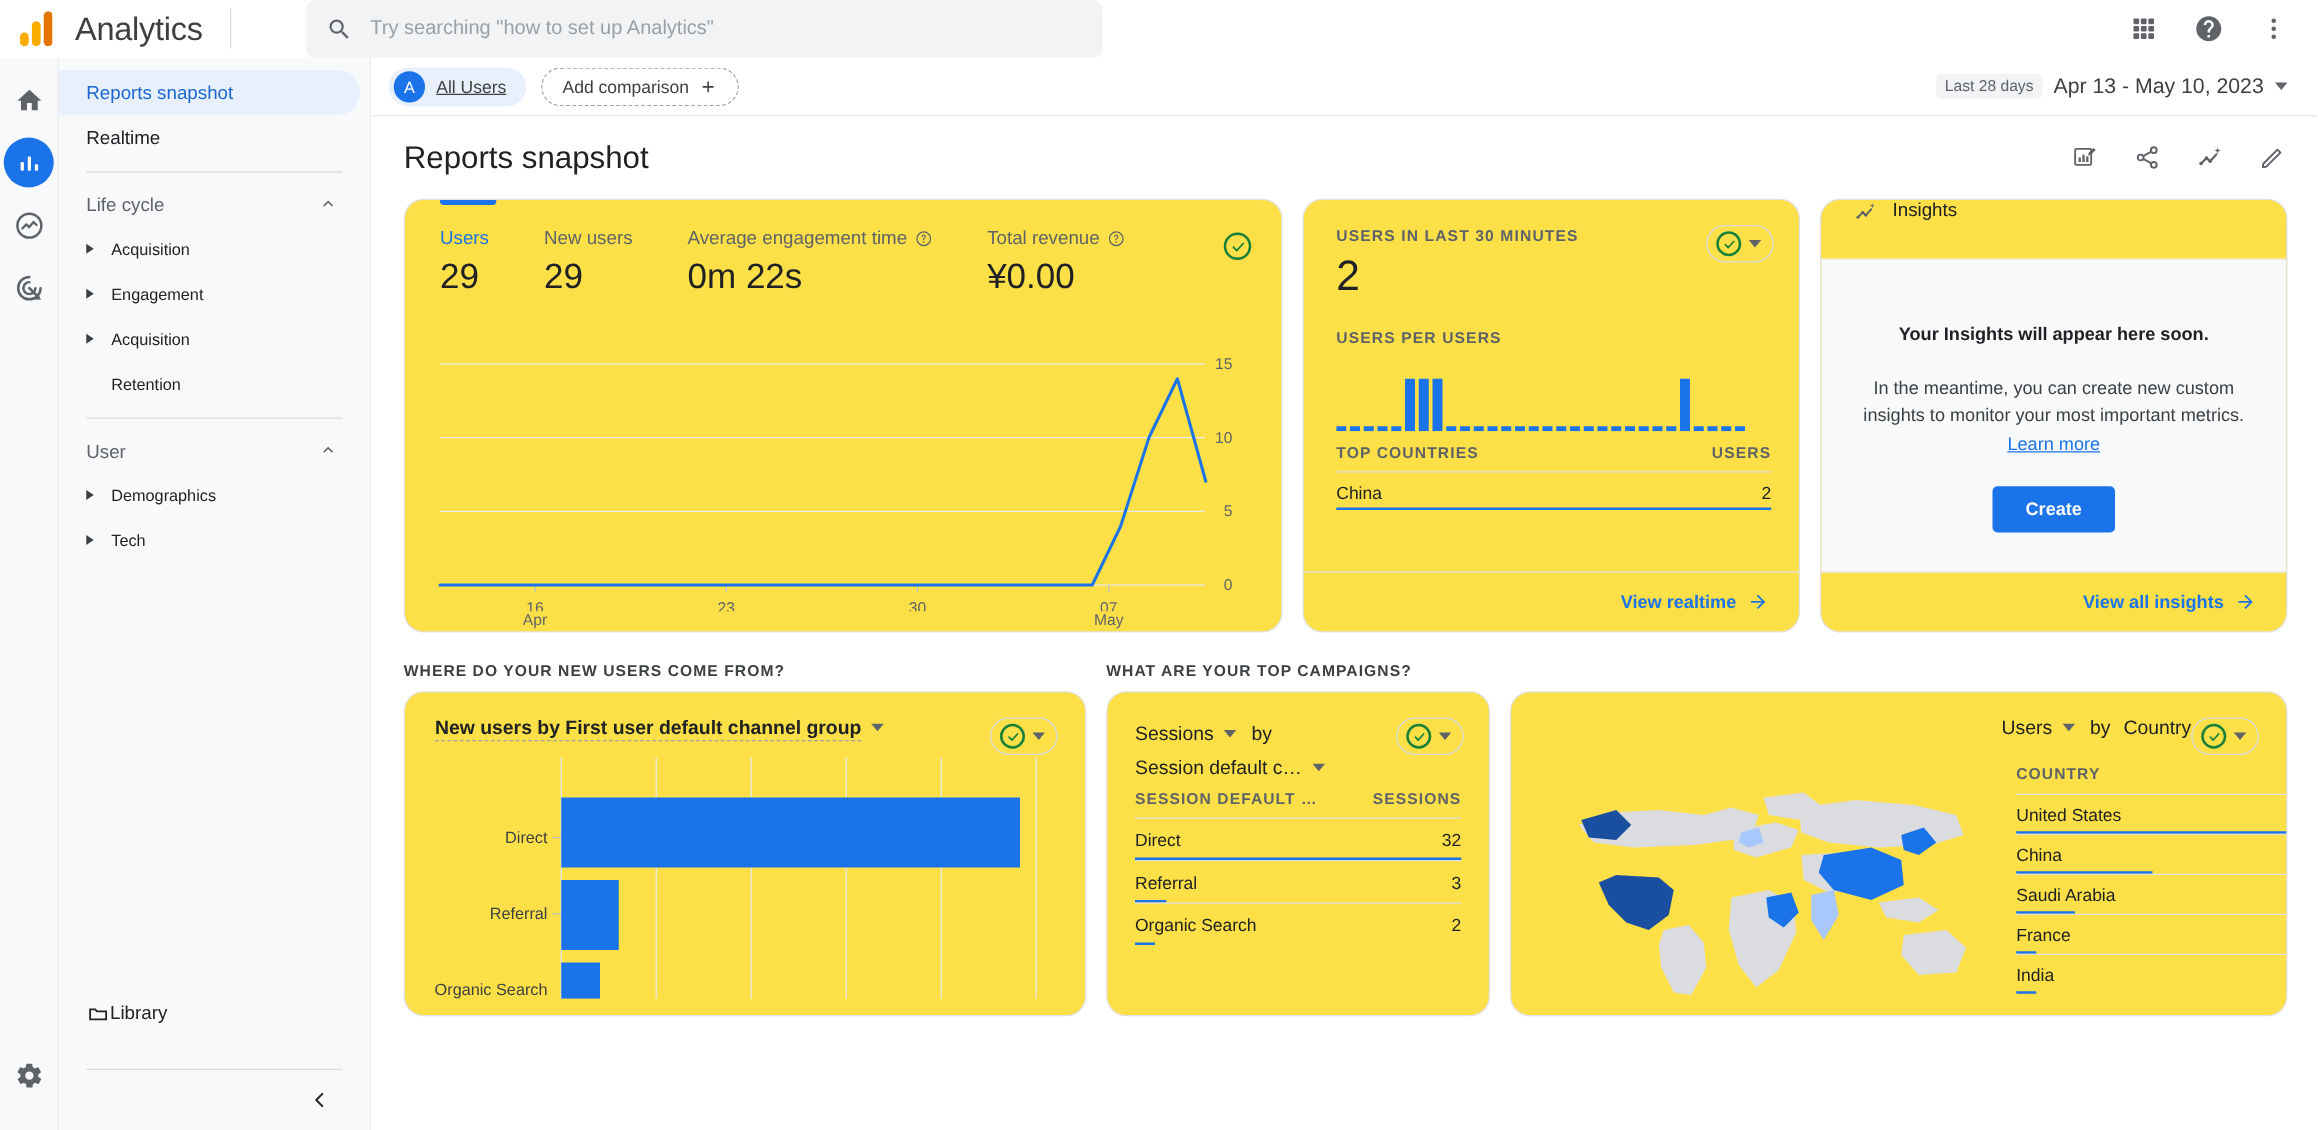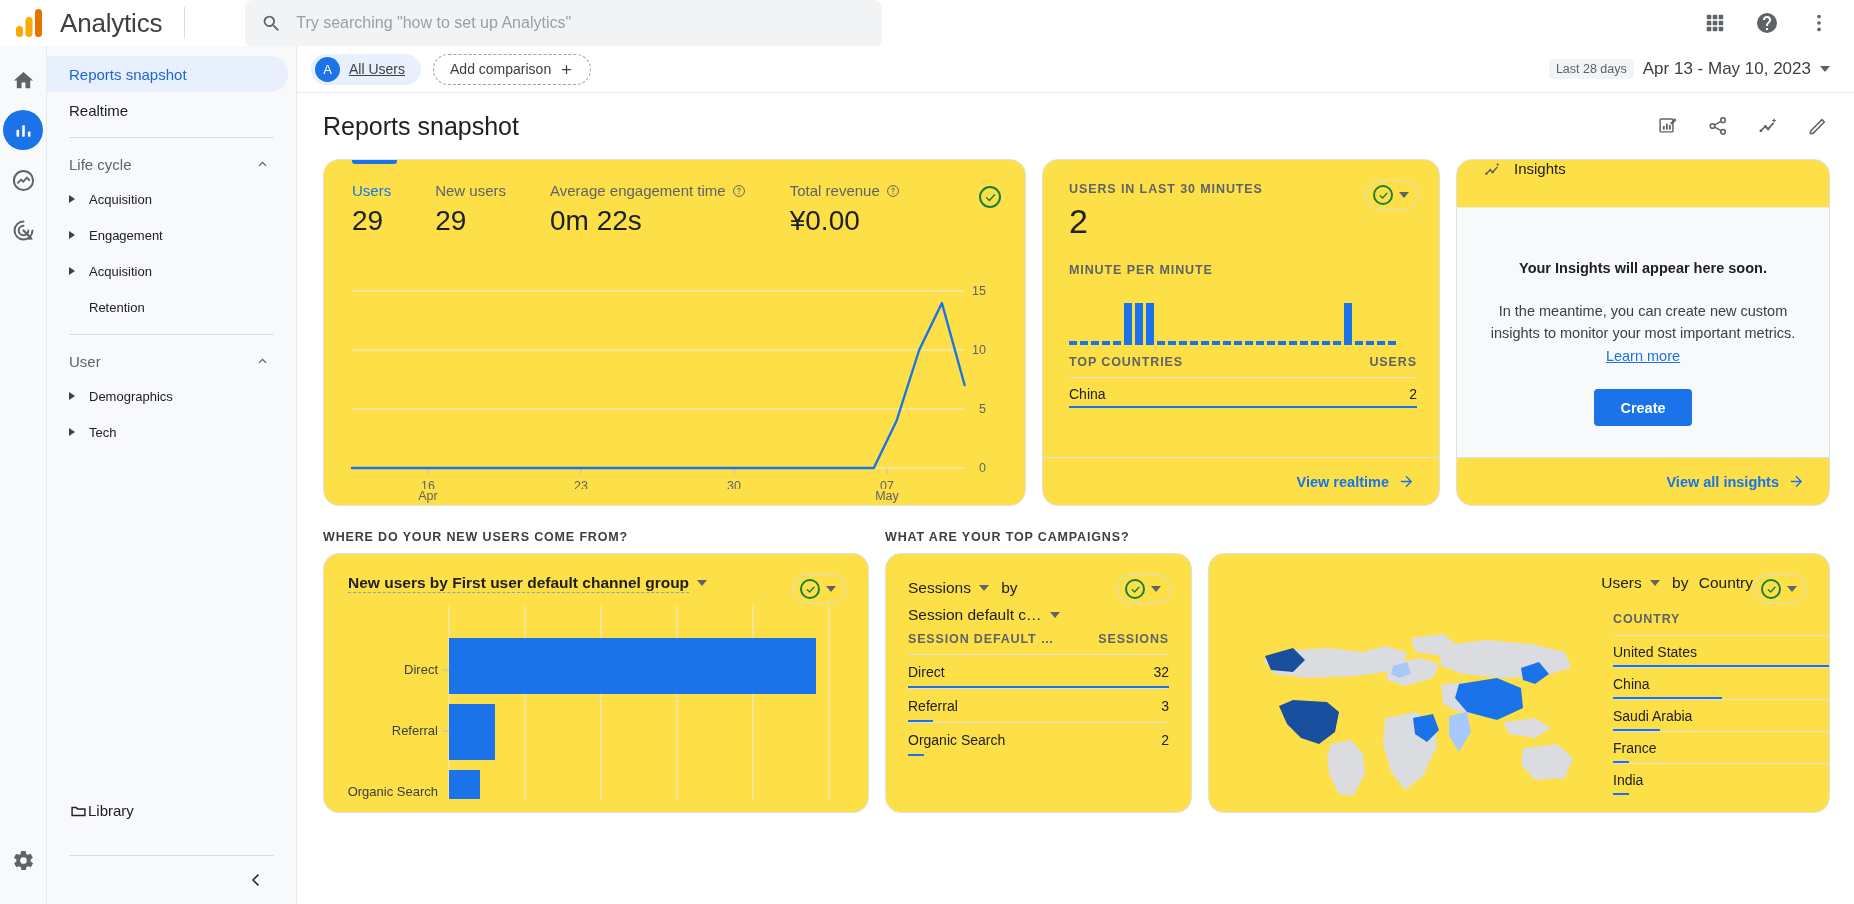--- a/index.html
+++ b/index.html
@@ -592,21 +592,21 @@
             <div class="pill-check">
               <span class="circ-check">
                 <svg width="11" height="11" viewBox="0 0 24 24">
                     <path d="M5 12.5 10 17.5 19.5 7" fill="none" stroke="#188038" stroke-width="3" stroke-linecap="round" stroke-linejoin="round"></path>
                   </svg>
               </span>
               <span class="caret-down"></span>
             </div>
           </div>
           <div class="rt-big">2</div>
-          <div class="rt-sub">MINUTE PER MINUTE</div>
+          <div class="rt-sub">USERS PER USERS</div>
 
           <div class="rt-bars">
             <svg width="330" height="58" viewBox="0 0 330 58">
               <g fill="#1a73e8">
                 <rect x="0" y="54" width="8" height="4"></rect>
                   <rect x="11" y="54" width="8" height="4"></rect>
                 <rect x="22" y="54" width="8" height="4"></rect>
                   <rect x="33" y="54" width="8" height="4"></rect>
                 <rect x="44" y="54" width="8" height="4"></rect>
                 <rect x="55" y="16" width="8" height="42"></rect>

